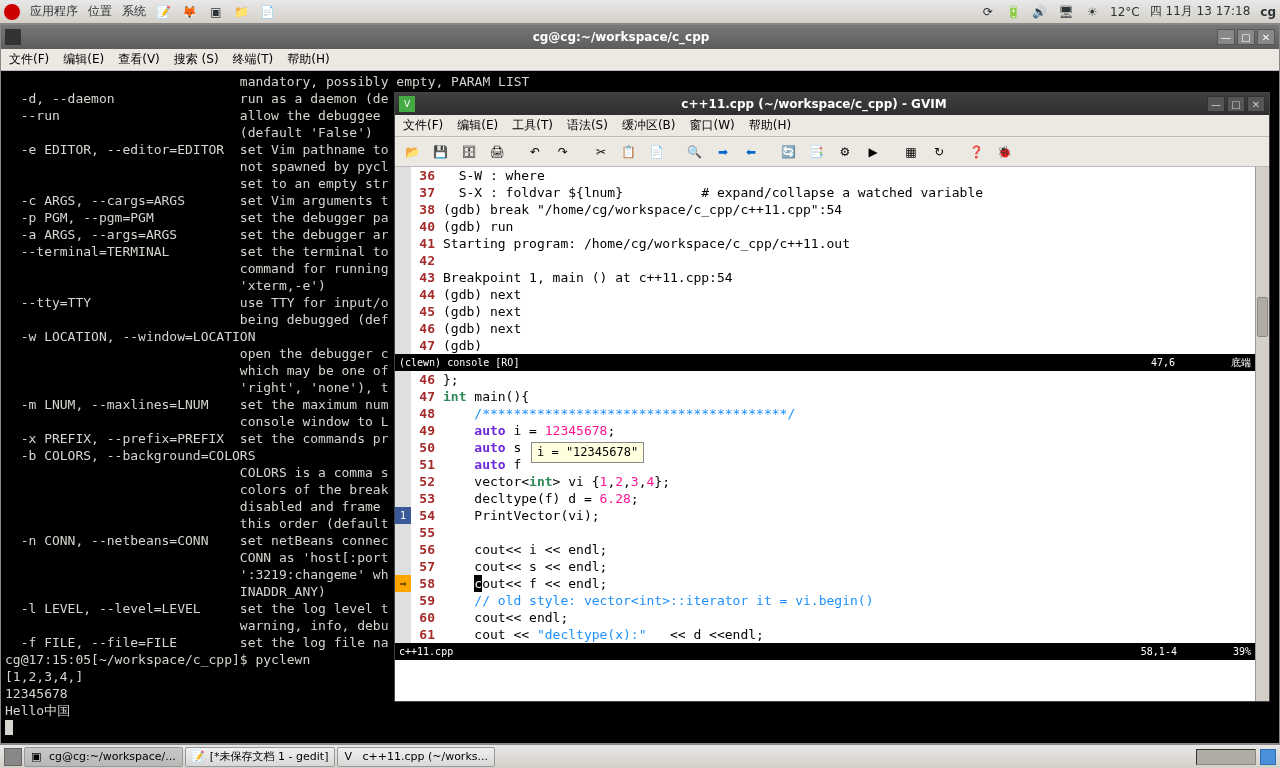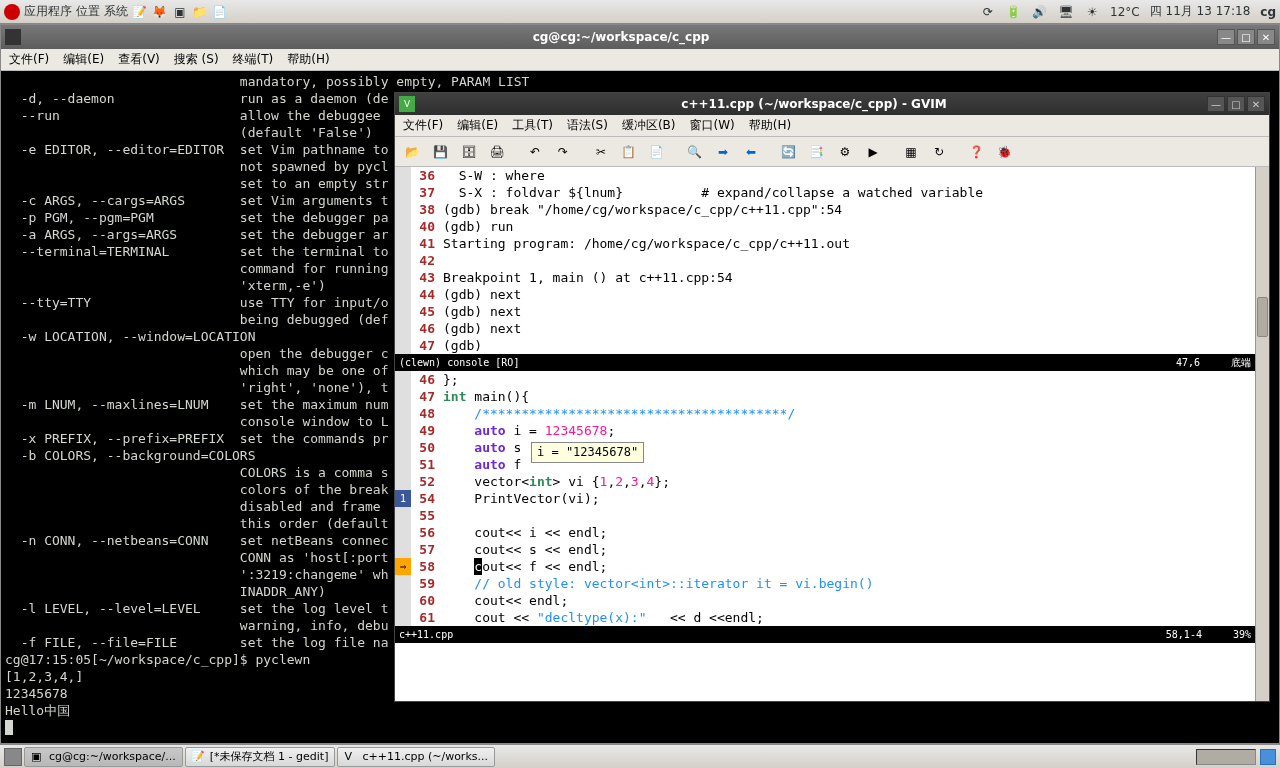--- a/index.html
+++ b/index.html
@@ -1,20 +1,20 @@
 <!DOCTYPE html>
 <html><head>
 <meta charset="utf-8">
 <style>
 * { margin: 0; padding: 0; box-sizing: border-box; }
 body { font-family: "DejaVu Sans", sans-serif; font-size: 12px; background: #2e3436; width: 1280px; height: 768px; overflow: hidden; position: relative; }
 
 
 .top-panel { height: 24px; background: linear-gradient(to bottom, #e8e8e8, #d4d0c8); border-bottom: 1px solid #888; display: flex; align-items: center; padding: 0 4px; font-size: 12px; color: #2e3436; }
-.top-panel .left { display: flex; align-items: center; gap: 4px; }
+.top-panel .left { display: flex; align-items: center; gap: 10px; }
 .top-panel .right { margin-left: auto; display: flex; align-items: center; gap: 10px; }
 .redhat-icon { width: 16px; height: 16px; background: #c00; border-radius: 50%; display: inline-block; }
 .panel-icon { width: 16px; height: 16px; display: inline-flex; align-items: center; justify-content: center; }
 .panel-item { cursor: pointer; }
 
 
 .terminal-window { position: absolute; left: 0; top: 24px; width: 1280px; height: 720px; background: #d4d0c8; border: 1px solid #888; }
 .term-titlebar { height: 24px; background: linear-gradient(to bottom, #787878, #5c5c5c); display: flex; align-items: center; color: #fff; font-size: 12px; padding: 0 4px; }
 .term-titlebar .title { margin: 0 auto; font-weight: bold; }
 .term-titlebar .win-icon { width: 16px; height: 16px; background: #333; margin-right: 4px; }
@@ -43,21 +43,21 @@
 .scroll-thumb { position: absolute; left: 1px; right: 1px; background: #b0aca4; border: 1px solid #888; border-radius: 2px; }
 
 .code-pane { background: #fff; flex: 0 0 auto; }
 .code-line { display: flex; height: 17px; }
 .gutter { width: 16px; background: #dfdfdf; flex-shrink: 0; }
 .gutter.bp { background: #3b5998; }
 .gutter.arrow { background: #ffa500; color: #000; text-align: center; font-size: 11px; line-height: 17px; }
 .linenum { width: 32px; text-align: right; color: #a52a2a; padding-right: 8px; flex-shrink: 0; font-weight: bold; }
 .code-text { flex: 1; white-space: pre; color: #000; }
 .status-line { background: #000; color: #fff; height: 17px; display: flex; font-family: "DejaVu Sans Mono", monospace; font-size: 10px; padding: 0 4px; }
-.status-line .right { margin-left: auto; display: flex; gap: 31px; }
+.status-line .right { margin-left: auto; display: flex; gap: 56px; }
 
 .kw { color: #6d28d9; font-weight: bold; }
 .num { color: #ff1493; }
 .str { color: #1e90ff; }
 .type { color: #2e8b57; font-weight: bold; }
 .cmt { color: #1e90ff; }
 
 .tooltip { position: absolute; background: #ffffe0; border: 1px solid #888; padding: 1px 5px; font-size: 12px; color: #000; z-index: 10; font-family: "DejaVu Sans Mono", monospace; }
 .vim-cursor { background: #000; color: #fff; display: inline-block; }
 
@@ -303,20 +303,25 @@
             <span class="gutter"></span>
             <span class="linenum">51</span>
             <span class="code-text">    <span class="kw">auto</span> f </span>
           </div>
           <div class="code-line">
             <span class="gutter"></span>
             <span class="linenum">52</span>
             <span class="code-text">    vector&lt;<span class="type">int</span>&gt; vi {<span class="num">1</span>,<span class="num">2</span>,<span class="num">3</span>,<span class="num">4</span>};</span>
           </div>
           <div class="code-line">
+            <span class="gutter"></span>
+            <span class="linenum">53</span>
+            <span class="code-text">    decltype(f) d = <span class="num">6.28</span>;</span>
+          </div>
+          <div class="code-line">
             <span class="gutter bp">
               <span style="color:#fff;font-size:10px;text-align:center;display:block">1</span>
             </span>
             <span class="linenum">54</span>
             <span class="code-text">    PrintVector(vi);</span>
           </div>
           <div class="code-line">
             <span class="gutter"></span>
             <span class="linenum">55</span>
             <span class="code-text"></span>

